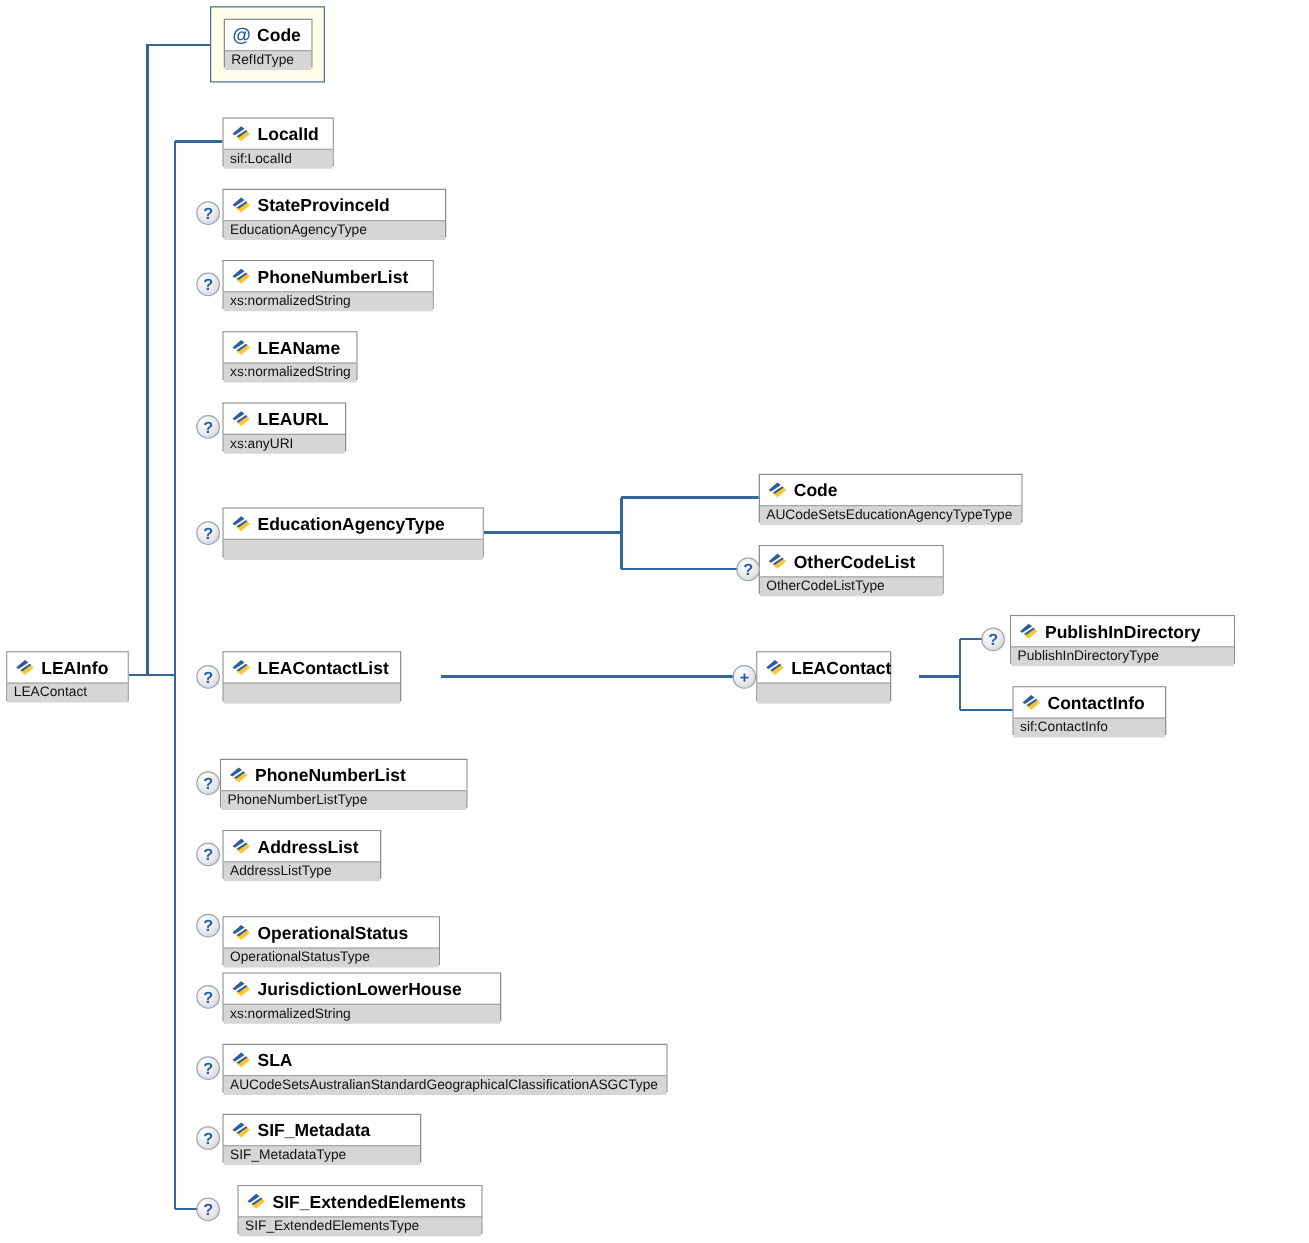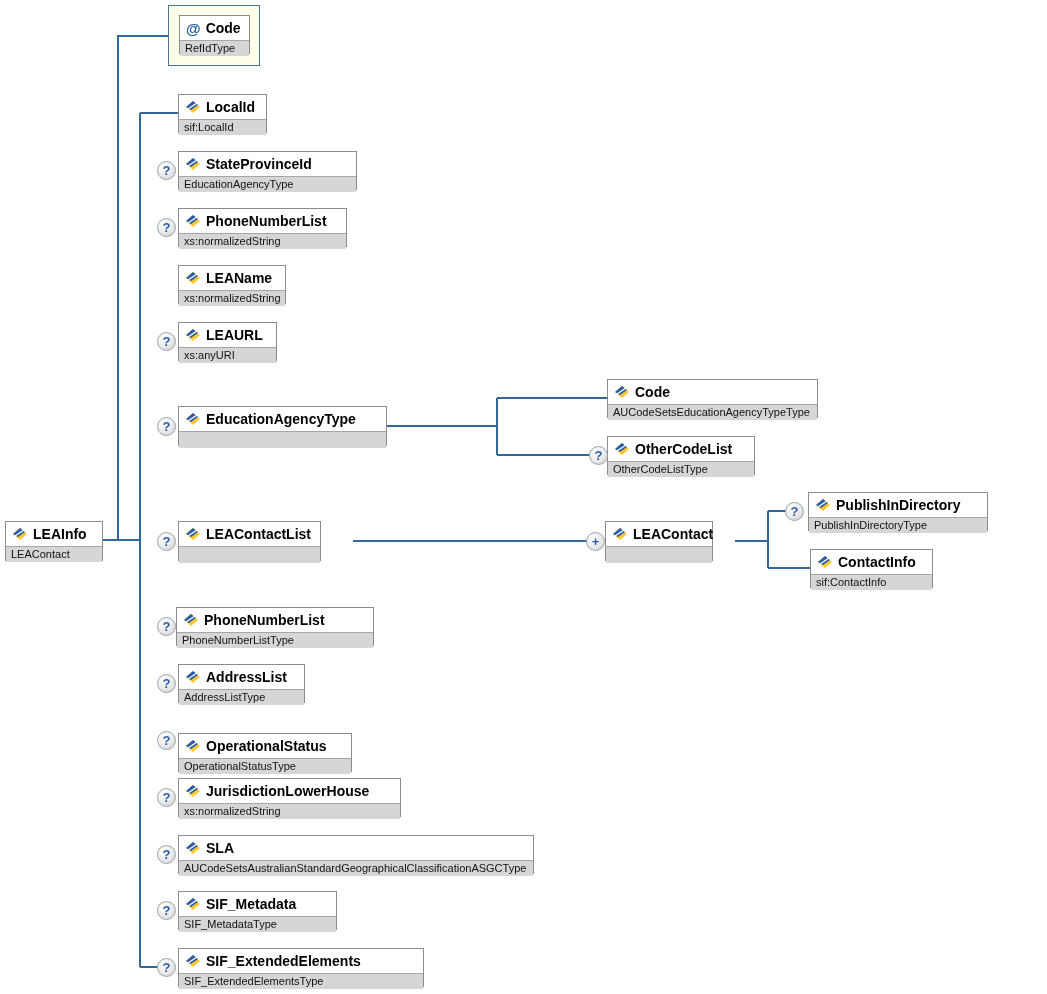--- a/index.html
+++ b/index.html
@@ -336,21 +336,21 @@
             <polygon points="8,1 15,7 8,13 1,7" fill="#fdc82f"></polygon>
             <polygon points="1,7 8,1 13,5 6,10" fill="#2a5caa"></polygon>
             <line x1="3" y1="9" x2="12" y2="3" stroke="#ffffff" stroke-width="1.4"></line>
           </svg>
         </span>
         <span>SIF_Metadata</span>
       </div>
     <div class="node-type">SIF_MetadataType</div>
   </div>
 
-  <div class="node" style="left:178px;top:948px;width:246px">
+  <div class="node" style="left:190px;top:948px;width:196px">
     <div class="node-title">
         <span class="glyph">
           <svg width="16" height="14" viewBox="0 0 16 14">
             <polygon points="8,1 15,7 8,13 1,7" fill="#fdc82f"></polygon>
             <polygon points="1,7 8,1 13,5 6,10" fill="#2a5caa"></polygon>
             <line x1="3" y1="9" x2="12" y2="3" stroke="#ffffff" stroke-width="1.4"></line>
           </svg>
         </span>
         <span>SIF_ExtendedElements</span>
       </div>

